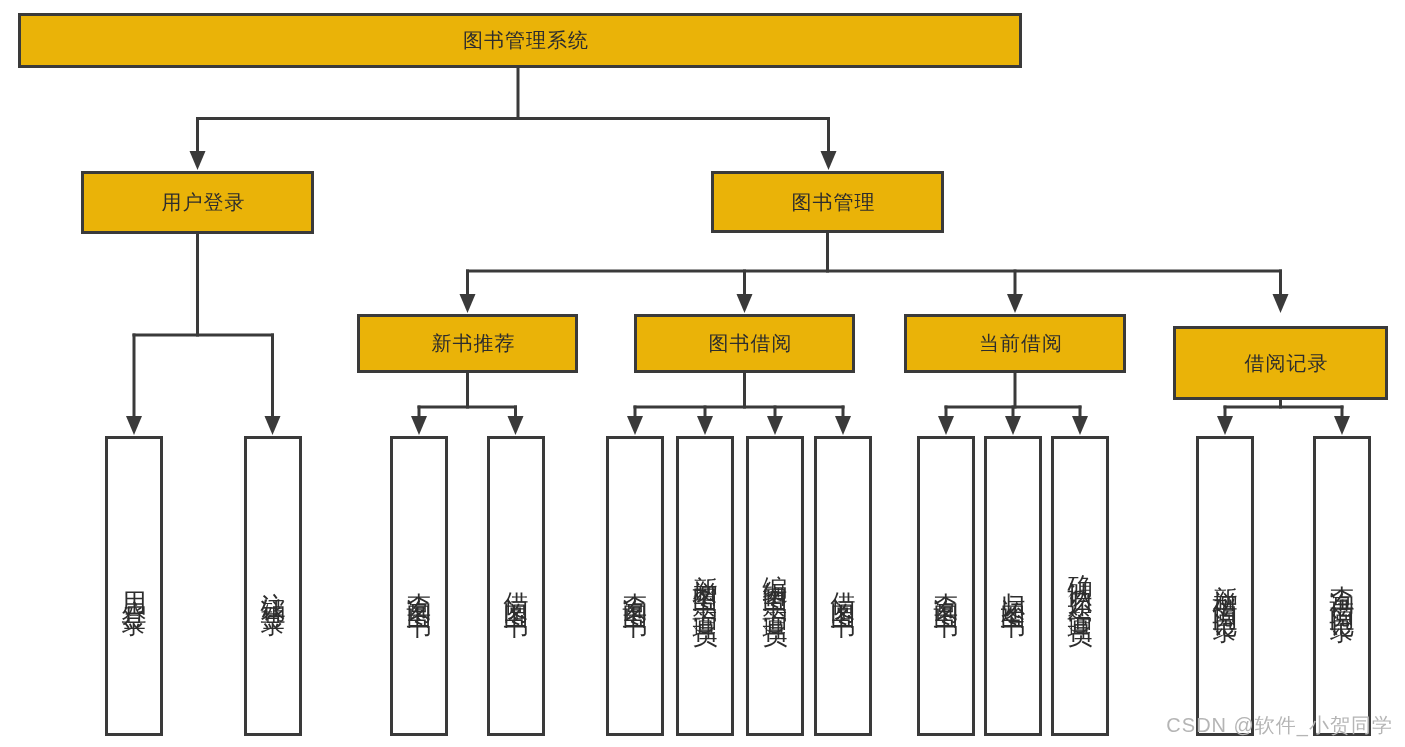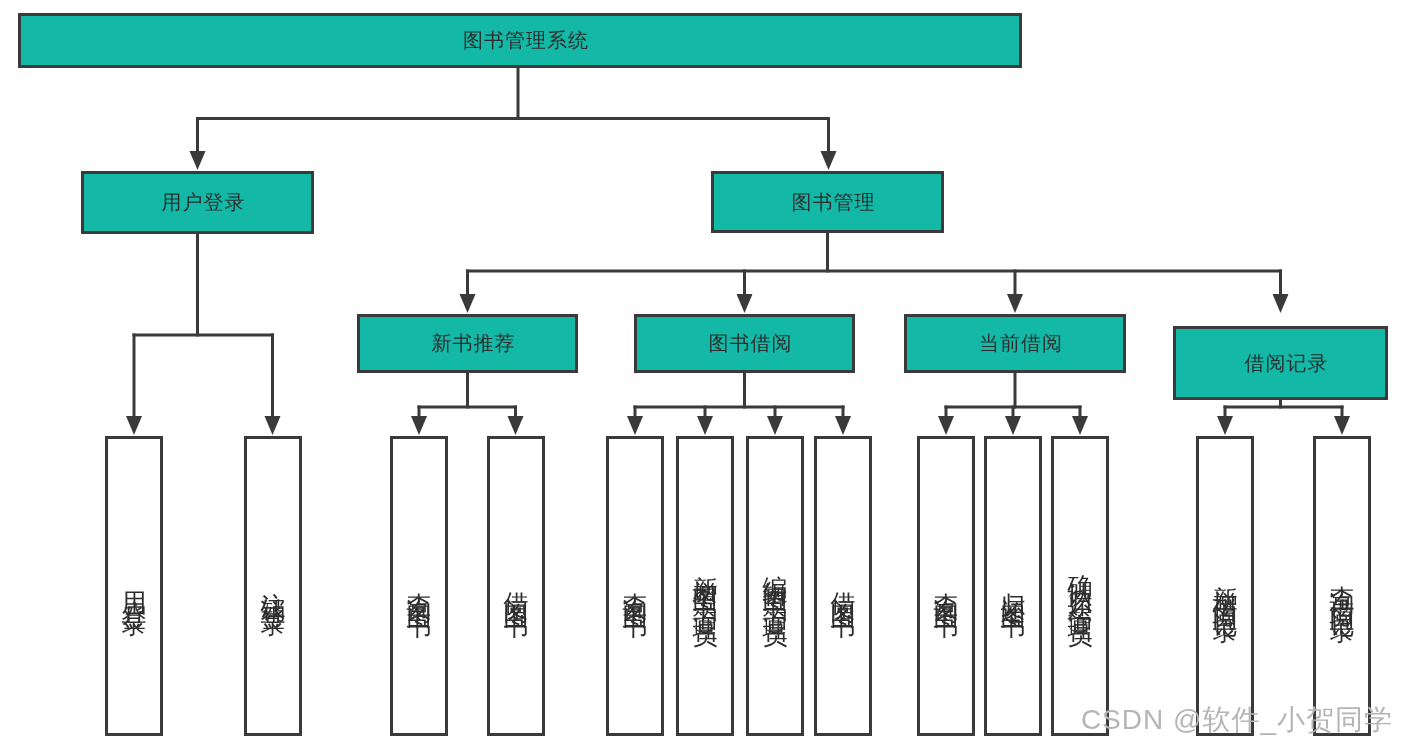--- a/index.html
+++ b/index.html
@@ -2,36 +2,36 @@
 <html><head>
 <meta charset="utf-8">
 <style>
   html,body{margin:0;padding:0;background:#ffffff;}
   .stage{
     position:relative;width:1405px;height:747px;background:#ffffff;overflow:hidden;
     font-family:"Liberation Sans","DejaVu Sans",sans-serif;color:#2d2d2d;
   }
   .wires{position:absolute;left:0;top:0;width:1405px;height:747px;}
   .node{
-    position:absolute;box-sizing:border-box;border:3px solid #3a3a3a;background:#14b8a6;
+    position:absolute;box-sizing:border-box;border:3px solid #3a3a3a;background:#eab308;
     display:flex;align-items:center;justify-content:center;padding-left:12px;
   }
   .node .lbl{font-size:20px;letter-spacing:1px;white-space:nowrap;}
   .leaf{
     position:absolute;box-sizing:border-box;border:3px solid #3a3a3a;background:#ffffff;
     width:58px;top:436px;height:300px;
     display:flex;align-items:center;justify-content:center;overflow:hidden;
   }
   .vtext{
     writing-mode:vertical-rl;text-orientation:mixed;
     font-size:25px;line-height:1;letter-spacing:7px;white-space:nowrap;
   }
   .watermark{
     position:absolute;right:12px;bottom:8px;z-index:5;
-    font-size:28px;color:#b5b5b5;letter-spacing:1px;white-space:nowrap;margin-top:20px;
+    font-size:20px;color:#b5b5b5;letter-spacing:1px;white-space:nowrap;margin-top:20px;
   }
 </style>
 </head>
 <body>
 
 <div class="stage">
 
   <svg class="wires" viewBox="0 0 1405 747" xmlns="http://www.w3.org/2000/svg">
     <defs>
       <marker id="arw" markerUnits="userSpaceOnUse" markerWidth="20" markerHeight="18" viewBox="0 0 20 18" refX="1" refY="9" orient="auto">

